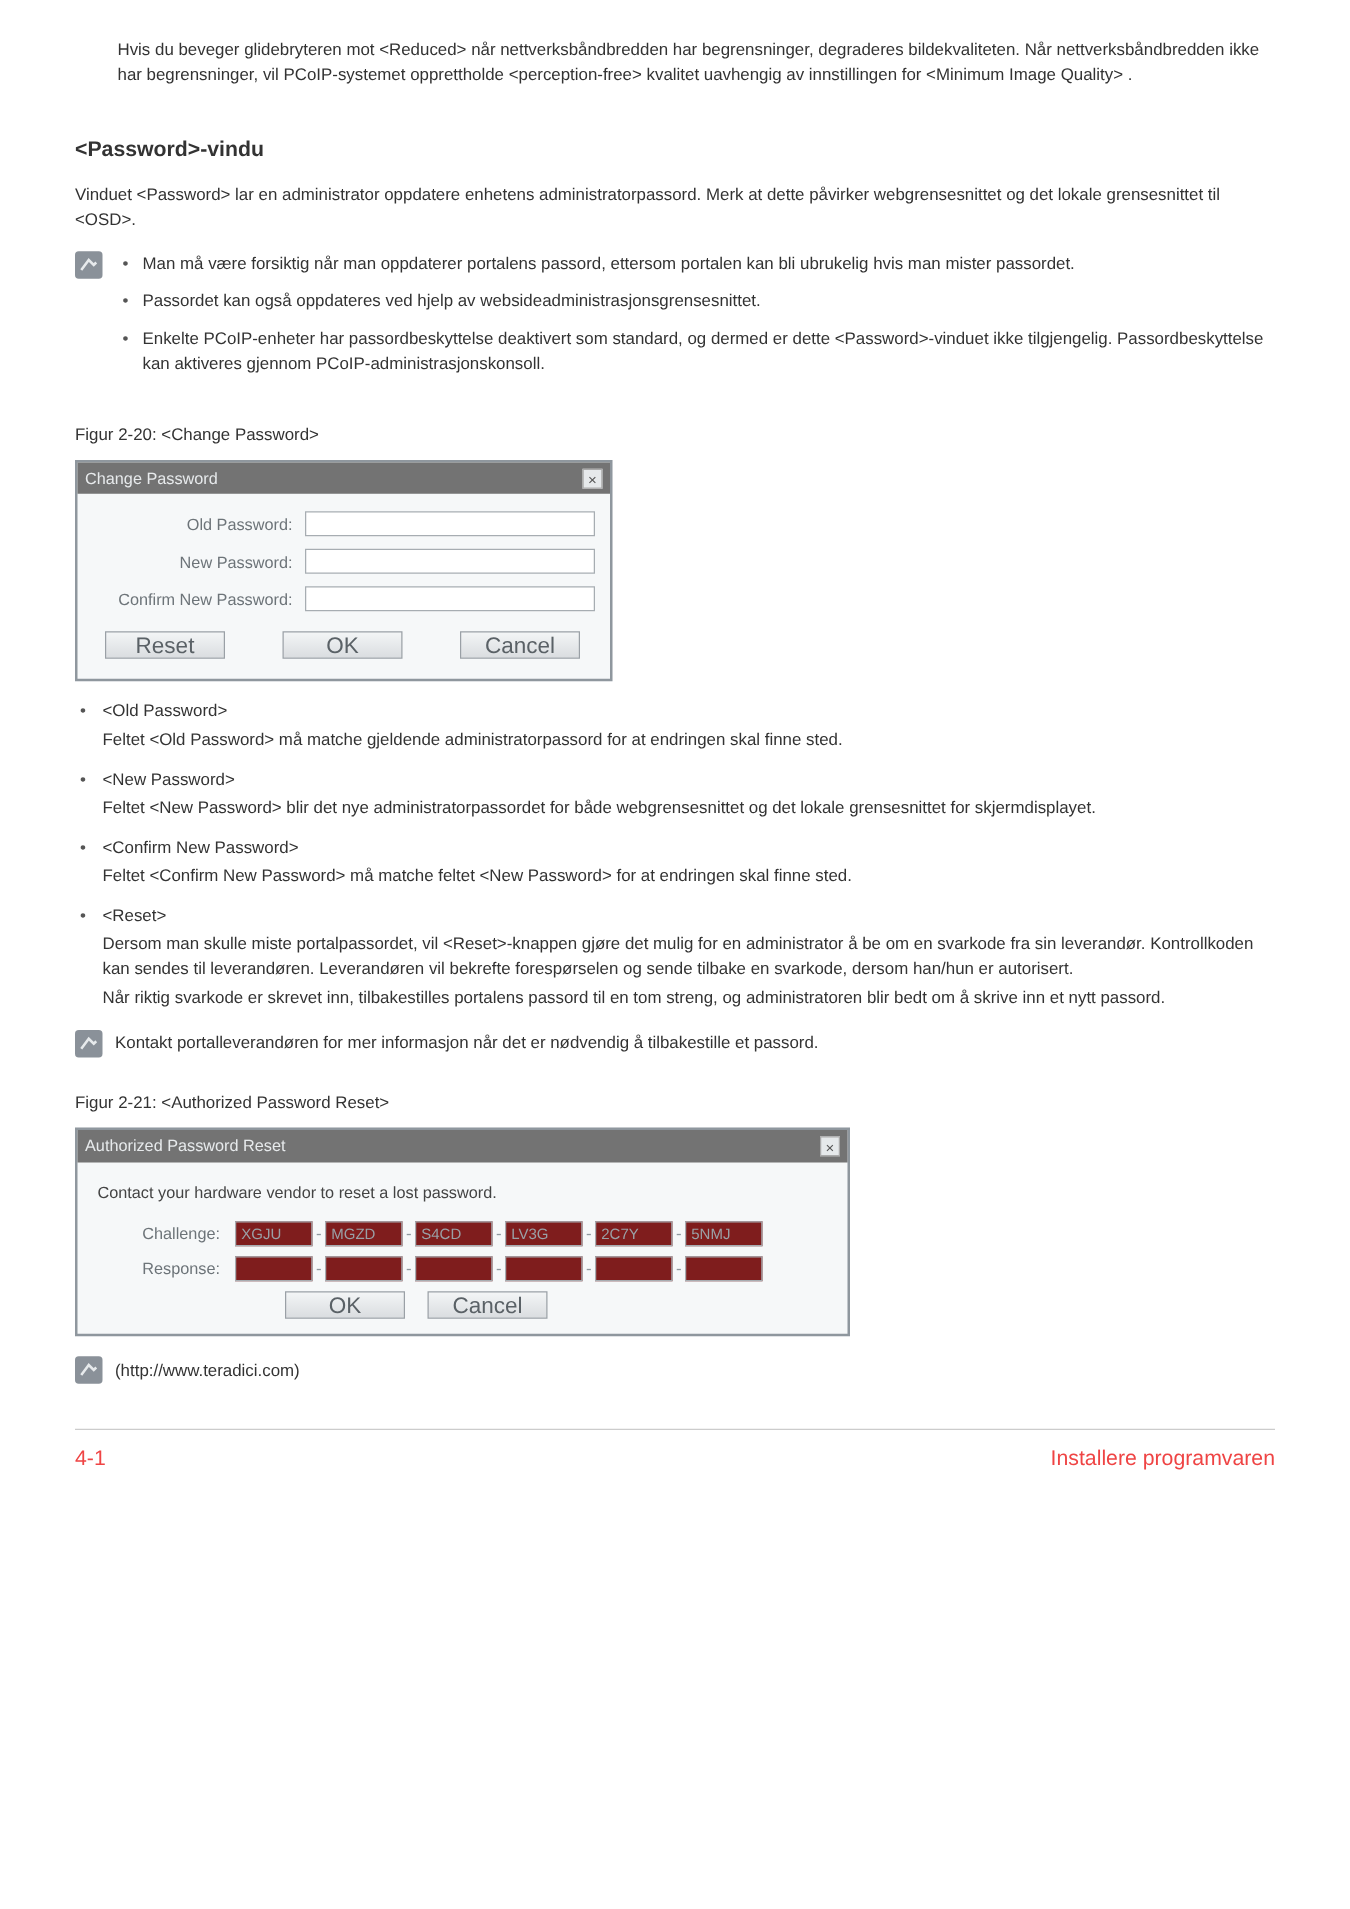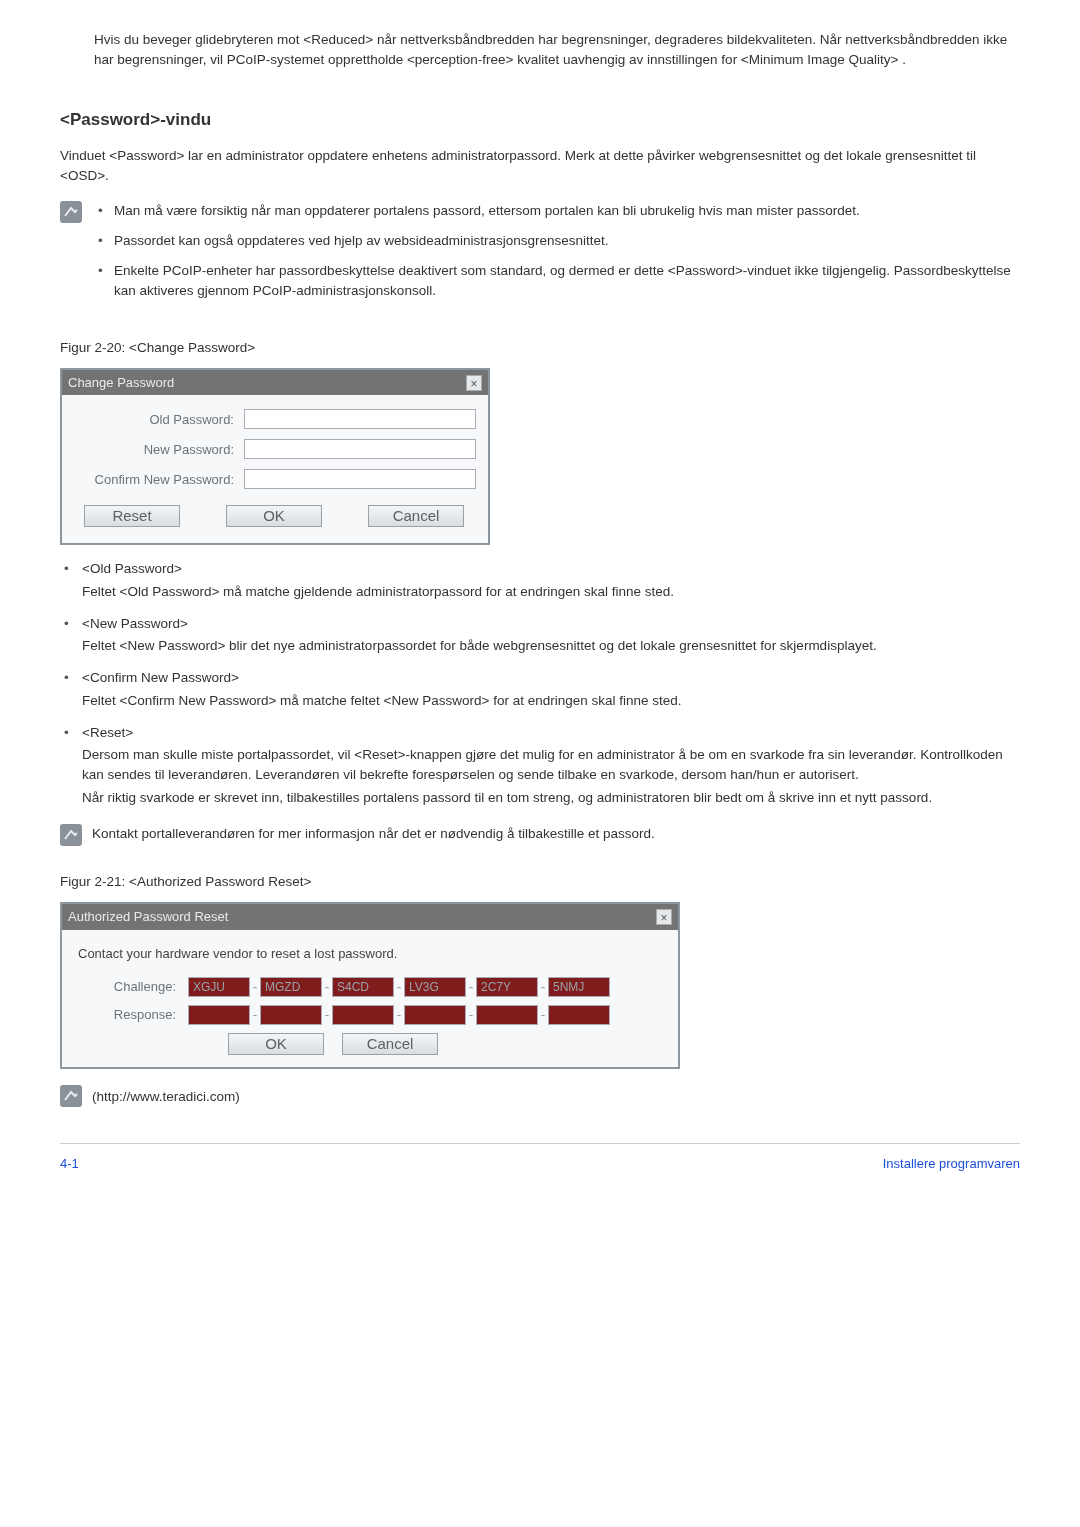--- a/index.html
+++ b/index.html
@@ -106,21 +106,21 @@
     gap: 46px;
     padding: 6px 10px 4px 10px;
   }
   .btn {
     flex: 0 0 auto;
     width: 96px;
     height: 22px;
     border: 1px solid #9aa0a6;
     background: linear-gradient(#f3f5f6,#dadde0);
     color: #5a6166;
-    font-size: 15px;
+    font-size: 18px;
     text-align: center;
     line-height: 20px;
   }
   
   .field-list {
     list-style: none;
     margin-top: 14px;
     padding-left: 0;
   }
   .field-list > li {
@@ -177,22 +177,22 @@
   .sub { margin-top: 2px; }
   hr.footer-rule {
     border: none;
     border-top: 1px solid #ccc;
     margin-top: 36px;
     margin-bottom: 10px;
   }
   .footer {
     display: flex;
     justify-content: space-between;
-    font-size: 13px;
-    color: #1d4ed8;
+    font-size: 17px;
+    color: #ef4444;
     align-items: center;
   }
 </style>
 </head>
 <body>
 
 <p class="intro-para">Hvis du beveger glidebryteren mot &lt;Reduced&gt; når nettverksbåndbredden har begrensninger, degraderes bildekvaliteten. Når nettverksbåndbredden ikke har begrensninger, vil PCoIP-systemet opprettholde &lt;perception-free&gt; kvalitet uavhengig av innstillingen for &lt;Minimum Image Quality&gt; .</p>
 
 <h2 class="section-title">&lt;Password&gt;-vindu</h2>
 <p class="section-desc">Vinduet &lt;Password&gt; lar en administrator oppdatere enhetens administratorpassord. Merk at dette påvirker webgrensesnittet og det lokale grensesnittet til &lt;OSD&gt;.</p>

